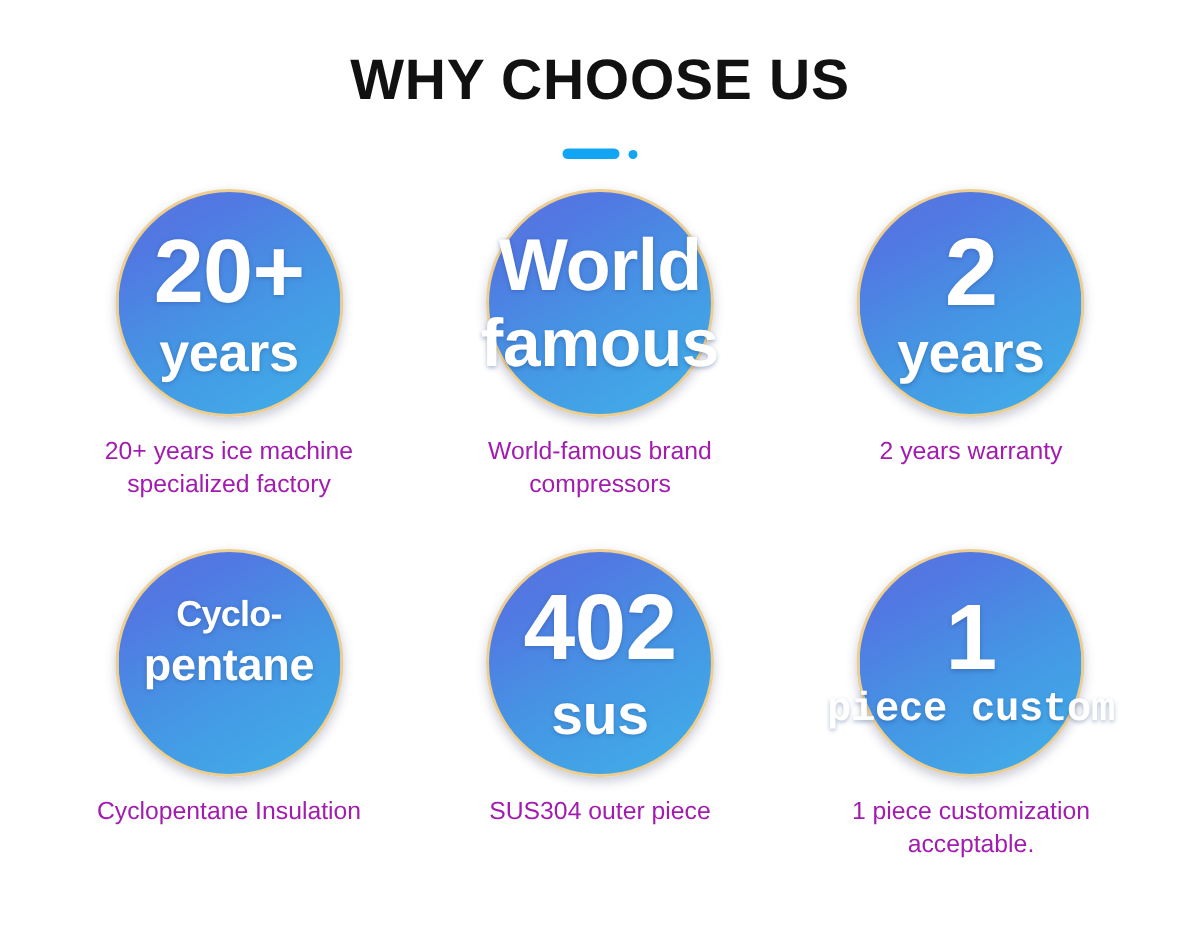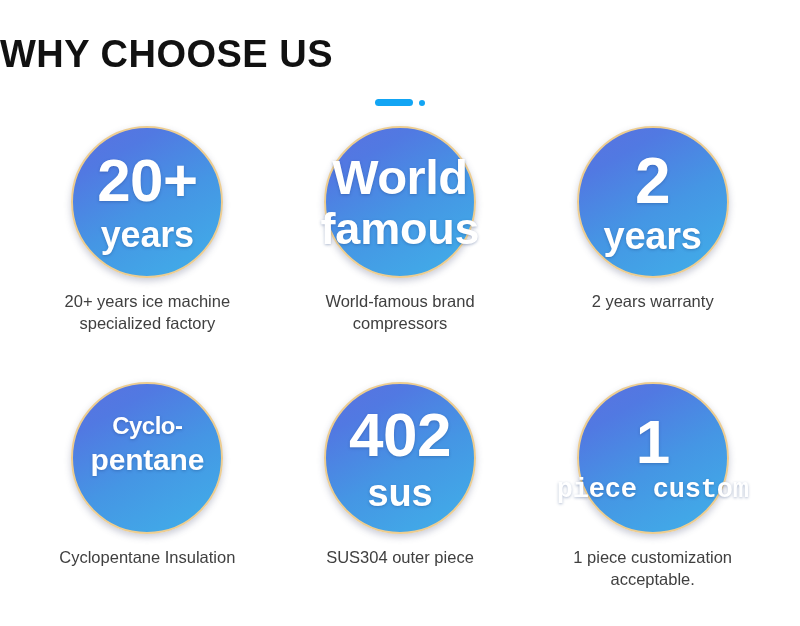--- a/index.html
+++ b/index.html
@@ -15,20 +15,21 @@
     position: relative;
   }
   .page {
     width: 800px;
     height: 626px;
     position: relative;
     box-sizing: border-box;
   }
   .header {
     padding-top: 34px;
+    text-align: center;
   }
   .page-title {
     font-size: 38px;
     font-weight: bold;
     color: #111111;
     letter-spacing: 0.5px;
     line-height: 1.1;
     margin: 0;
   }
   .divider {
@@ -54,21 +55,20 @@
 
   .grid {
     margin-top: 18px;
     display: grid;
     grid-template-columns: repeat(3, 1fr);
     grid-template-rows: repeat(2, 240px);
     column-gap: 0px;
     row-gap: 0px;
     padding: 0 29px;
     box-sizing: border-box;
-    gap: 16px;
   }
   .cell {
     display: flex;
     flex-direction: column;
     align-items: center;
   }
   .badge {
     width: 152px;
     height: 152px;
     border-radius: 50%;
@@ -117,21 +117,21 @@
 
   .b-sus .badge-line1 { font-size: 62px; }
   .b-sus .badge-line2 { font-size: 38px; margin-top: 8px; }
 
   .b-one .badge-line1 { font-size: 62px; }
   .b-one .badge-line2 { font-size: 27px; margin-top: 4px; font-family: Liberation Mono, monospace; }
 
   .caption {
     margin-top: 12px;
     font-size: 16.5px;
-    color: #404040;
+    color: #a21caf;
     text-align: center;
     line-height: 1.35;
     max-width: 230px;
   }
 </style>
 </head>
 <body>
 
 <div class="page">
 

